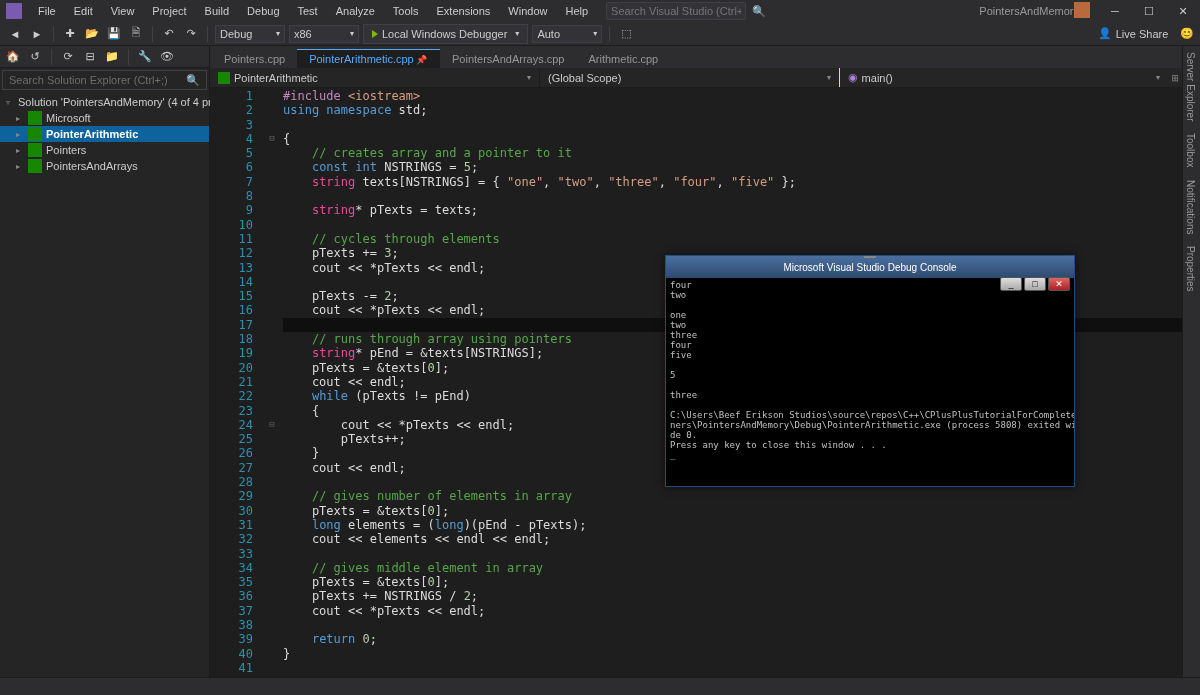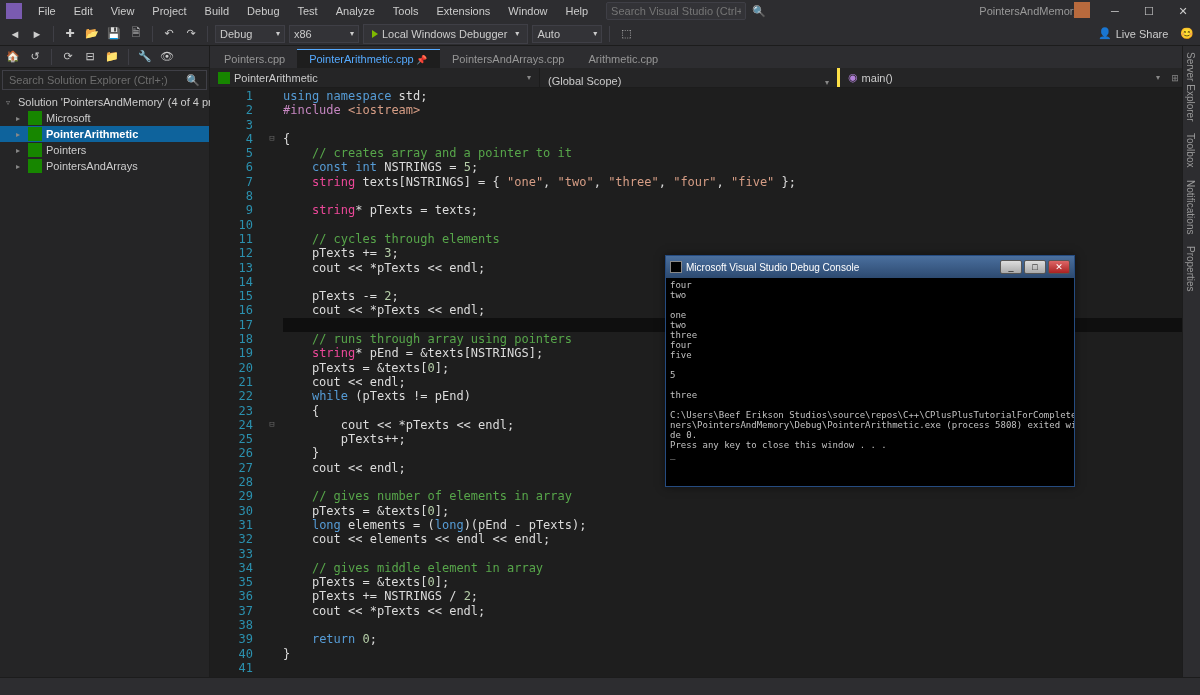--- a/index.html
+++ b/index.html
@@ -36,21 +36,21 @@
 .tree-icon.proj{ background:#178600;}
 
 .editor-area { flex:1; display:flex; flex-direction:column; background:#1e1e1e;}
 .tabbar { height:22px; background:#2d2d30; display:flex; align-items:flex-end; padding-left:2px;}
 .tab { padding:3px 12px; font-size:11px; color:#969696; background:#2d2d30; cursor:pointer;}
 .tab.active { background:#1e1e1e; color:#55aaff; border-top:1px solid #55aaff;}
 .navbar { height:20px; background:#252526; display:flex; align-items:center; border-bottom:1px solid #1c1c1c; font-size:11px; color:#ccc;}
 .navbox { padding:0 8px; display:flex; align-items:center; gap:4px; height:100%;}
 .navbox .dd{ color:#888; font-size:8px; margin-left:auto;}
 .nav1{ width:330px; border-right:1px solid #1c1c1c;}
-.nav2{ width:300px; border-right:3px solid #fde047;align-items:flex-end;}
+.nav2{ width:300px; border-right:1px solid #fde047;}
 .nav3{ flex:1;}
 
 .code-container { flex:1; overflow:hidden; display:flex; font-family:Consolas,monospace; font-size:12px;}
 .gutter { width:55px; text-align:right; color:#2b91af; background:#1e1e1e; padding:1px 12px 0 0; user-select:none; line-height:14.3px;}
 .gutter div{ height:14.3px;}
 .fold-gutter{ width:14px; background:#1e1e1e; color:#666; font-size:9px; line-height:14.3px;}
 .fold-gutter div{height:14.3px; text-align:center;}
 .code { flex:1; padding:1px 0 0 4px; line-height:14.3px; color:#dcdcdc;}
 .code div{ height:14.3px; white-space:pre;}
 .kw{ color:#569cd6;}
@@ -58,21 +58,21 @@
 .cmt{ color:#57a64a;}
 .num{ color:#b5cea8;}
 .fn{ color:#dcdcaa;}
 .cls{ color:#ec4899;}
 .current-line{ background:#0f0f0f;}
 
 .right-rail { width:18px; background:#2d2d30; border-left:1px solid #1c1c1c;}
 .right-rail .rlabel{ writing-mode:vertical-rl; font-size:10px; color:#999; padding:6px 2px;}
 
 .console-window { position:absolute; left:665px; top:255px; width:410px; height:232px; background:#000; border:1px solid #254b80; box-shadow:0 0 8px rgba(0,0,0,0.5);}
-.console-titlebar { height:22px; background:linear-gradient(#4a6f9e,#2d4a70); display:flex; align-items:center; padding:0 4px; gap:4px;}
+.console-titlebar { height:22px; background:linear-gradient(#4a6f9e,#2d4a70); display:flex; align-items:center; padding:0 4px; gap:4px;flex-direction:column;}
 .console-icon{ width:12px; height:12px; background:#000; border:1px solid #888;}
 .console-title{ color:#fff; font-size:10px;}
 .console-buttons{ margin-left:auto; display:flex; gap:2px;}
 .console-buttons div{ width:22px; height:14px; background:linear-gradient(#ddd,#aaa); border:1px solid #555; border-radius:2px; font-size:9px; display:flex; align-items:center; justify-content:center; color:#000;}
 .console-buttons div.close{ background:linear-gradient(#d66,#a22); color:#fff;}
 .console-body { height:208px; background:#000; padding:2px 4px; font-family:"Lucida Console",monospace; font-size:9px; color:#c0c0c0; line-height:10px; overflow:hidden;}
 .console-body div{ white-space:pre; height:10px;}
 
 .status-foot{ position:absolute; bottom:0; left:0; right:0; height:18px; background:#2d2d30; border-top:1px solid #1c1c1c;}
 .magenta{ color:#c586c0;}
@@ -296,22 +296,22 @@
           <div></div>
           <div></div>
           <div></div>
           <div></div>
           <div></div>
           <div></div>
           <div></div>
           <div></div>
         </div>
       <div class="code" id="codebody">
+          <div><span class="magenta">#include</span> <span class="str">&lt;iostream&gt;</span></div>
           <div><span class="kw">using</span> <span class="kw">namespace</span> std;</div>
-          <div><span class="magenta">#include</span> <span class="str">&lt;iostream&gt;</span></div>
           <div></div>
           <div>{</div>
           <div>    <span class="cmt">// creates array and a pointer to it</span></div>
           <div>    <span class="kw">const</span> <span class="kw">int</span> NSTRINGS = <span class="num">5</span>;</div>
           <div>    <span class="cls">string</span> texts[NSTRINGS] = { <span class="str">"one"</span>, <span class="str">"two"</span>, <span class="str">"three"</span>, <span class="str">"four"</span>, <span class="str">"five"</span> };</div>
           <div></div>
           <div>    <span class="cls">string</span>* pTexts = texts;</div>
           <div></div>
           <div>    <span class="cmt">// cycles through elements</span></div>
           <div>    pTexts += <span class="num">3</span>;</div>

